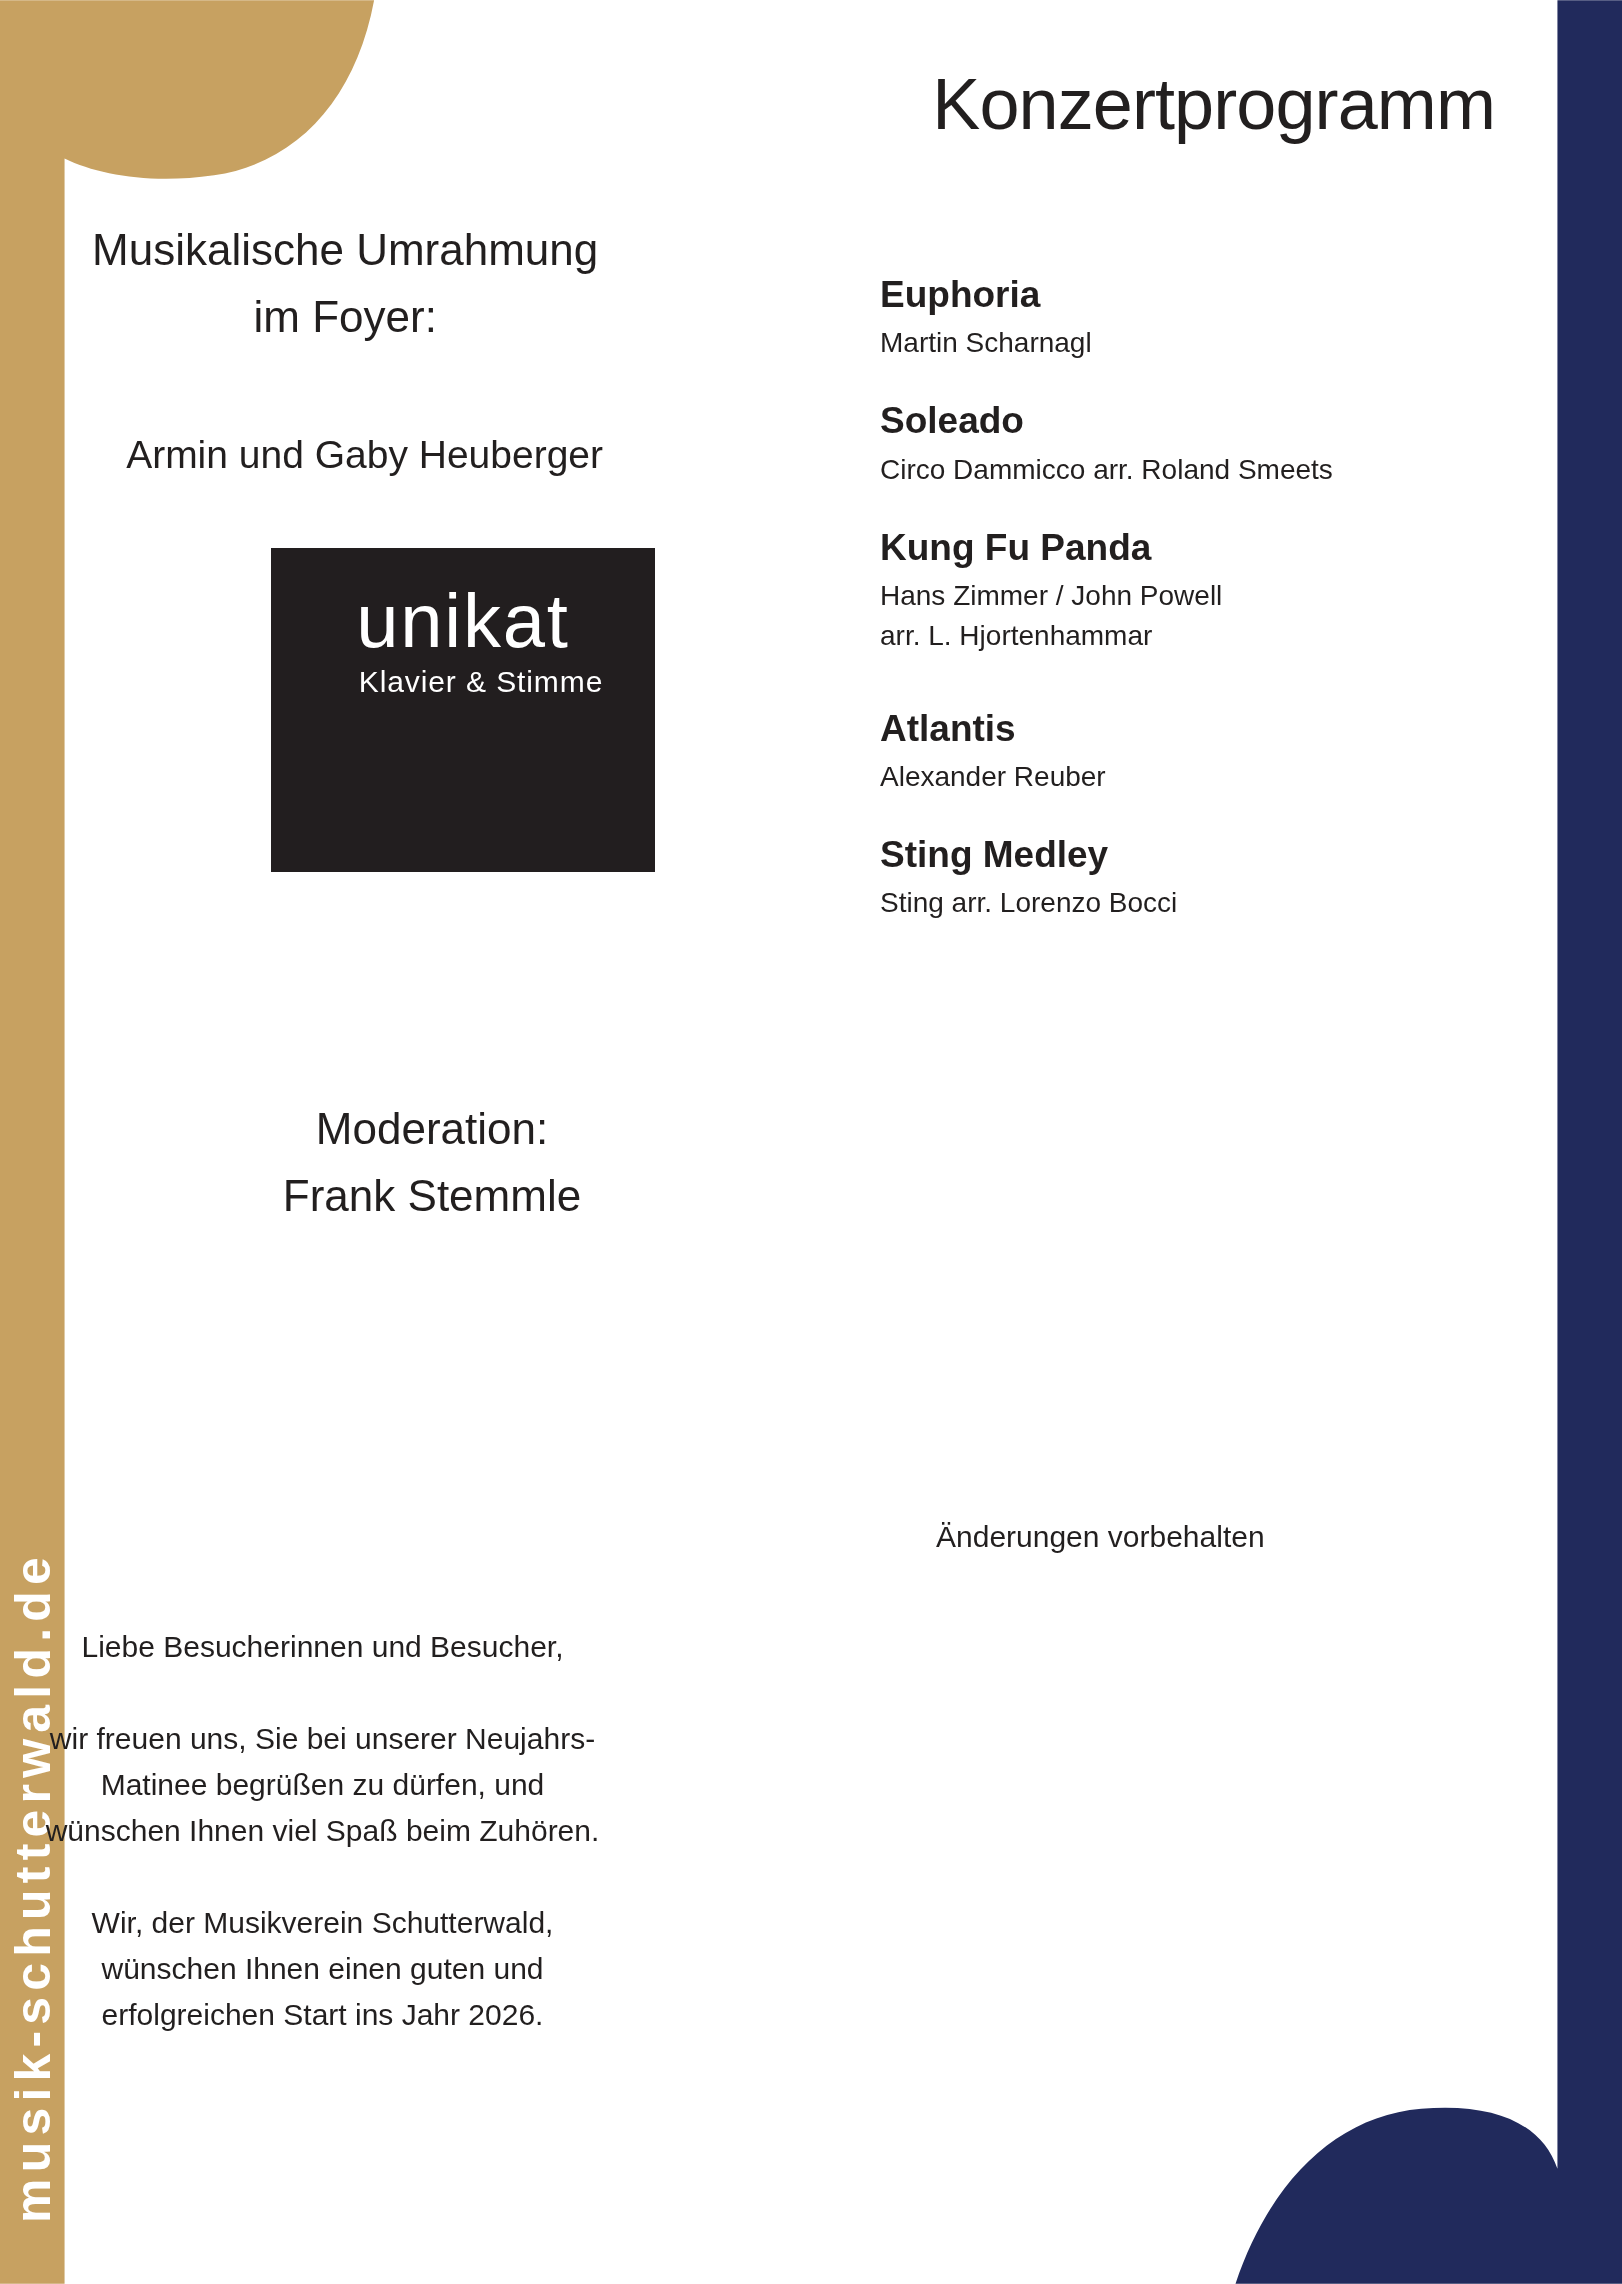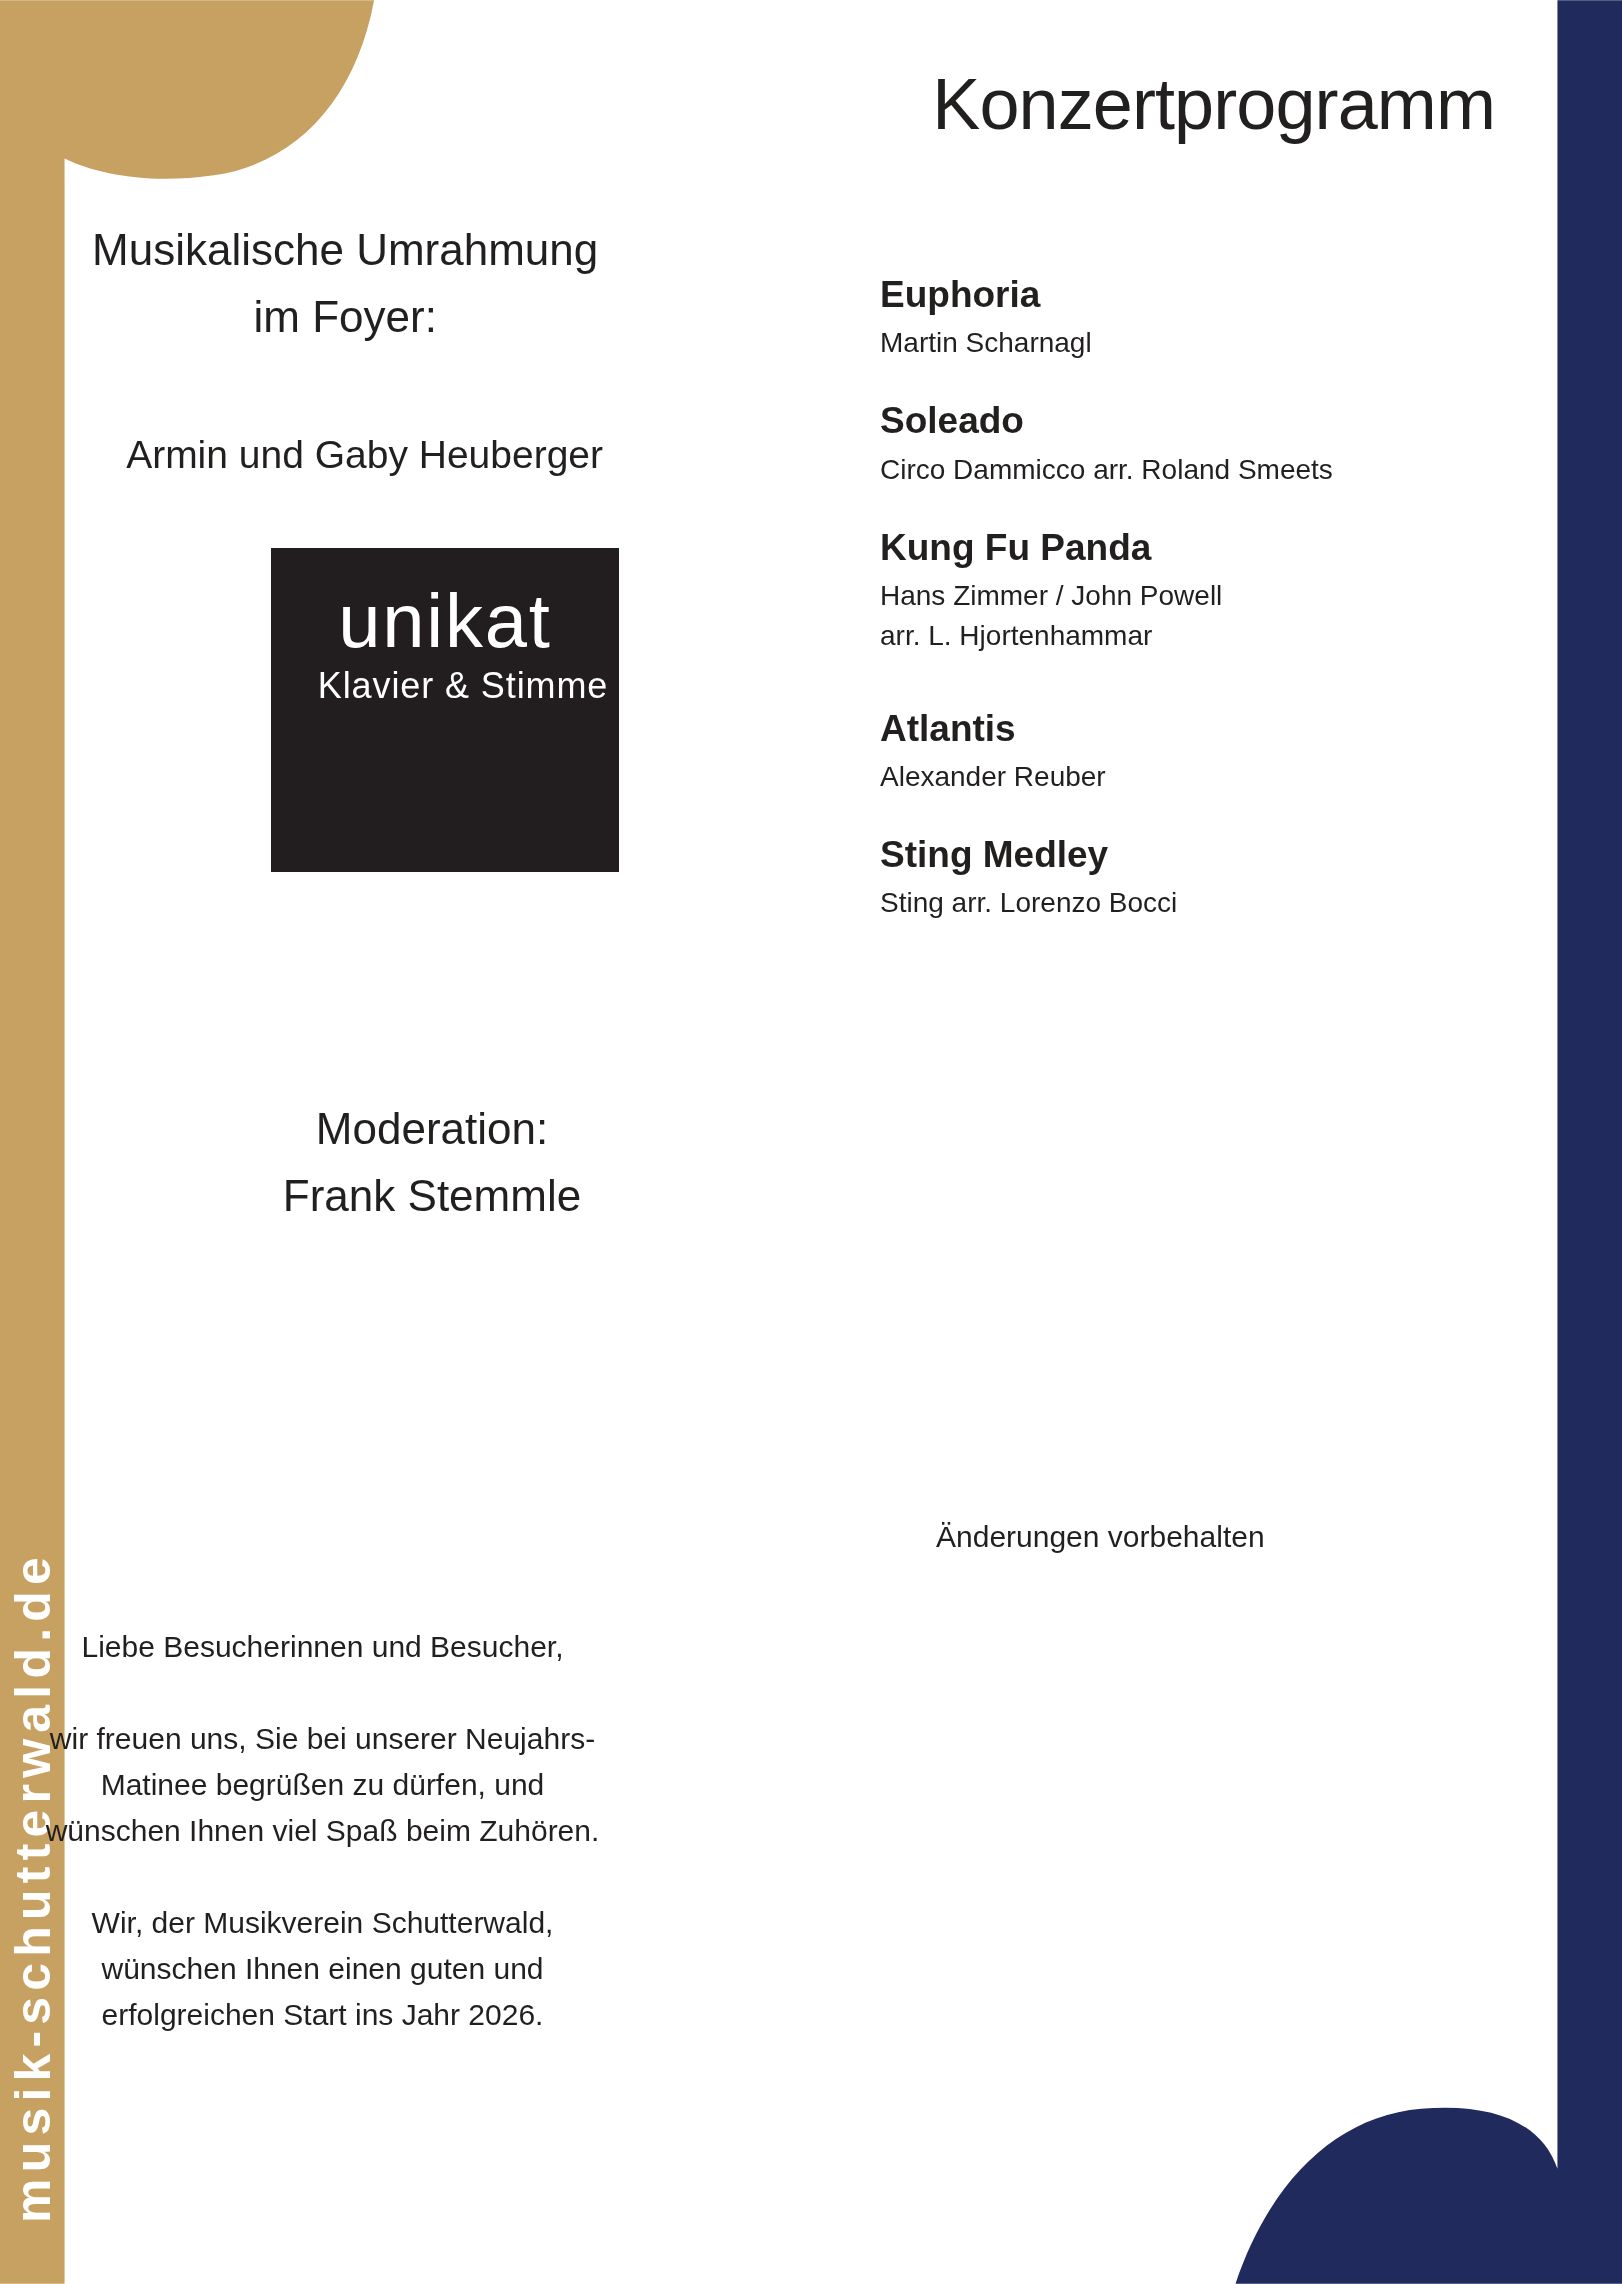--- a/index.html
+++ b/index.html
@@ -18,25 +18,25 @@
   }
   .foyer-heading{
     position:absolute;top:216px;left:-8.8px;width:708px;
     text-align:center;font-size:44px;font-weight:500;line-height:67px;
   }
   .performers{
     position:absolute;top:433px;left:10.6px;width:708px;
     text-align:center;font-size:39px;font-weight:500;
   }
   .logo-box{
-    position:absolute;left:271px;top:548px;width:348px;height:324px;
+    position:absolute;left:271px;top:548px;width:384px;height:324px;
     text-align:center;color:#ffffff;
   }
   .logo-name{margin-top:30px;font-size:76px;font-weight:400;letter-spacing:1.8px;line-height:85px;}
-  .logo-sub{font-size:36px;font-weight:400;letter-spacing:0.9px;margin-top:1.8px;padding-left:36px;}
+  .logo-sub{font-size:30px;font-weight:400;letter-spacing:0.9px;margin-top:1.8px;padding-left:36px;}
   .program{
     position:absolute;left:880px;top:272px;width:619px;
   }
   .prog-item{margin-bottom:35px;}
   .prog-item.tall{margin-bottom:50px;}
   .prog-title{font-size:37px;font-weight:700;line-height:46px;margin-bottom:5.3px;}
   .prog-comp{font-size:28px;font-weight:500;line-height:40px;}
   .note{
     position:absolute;left:936px;top:1520px;width:531px;
     font-size:30px;font-weight:500;

